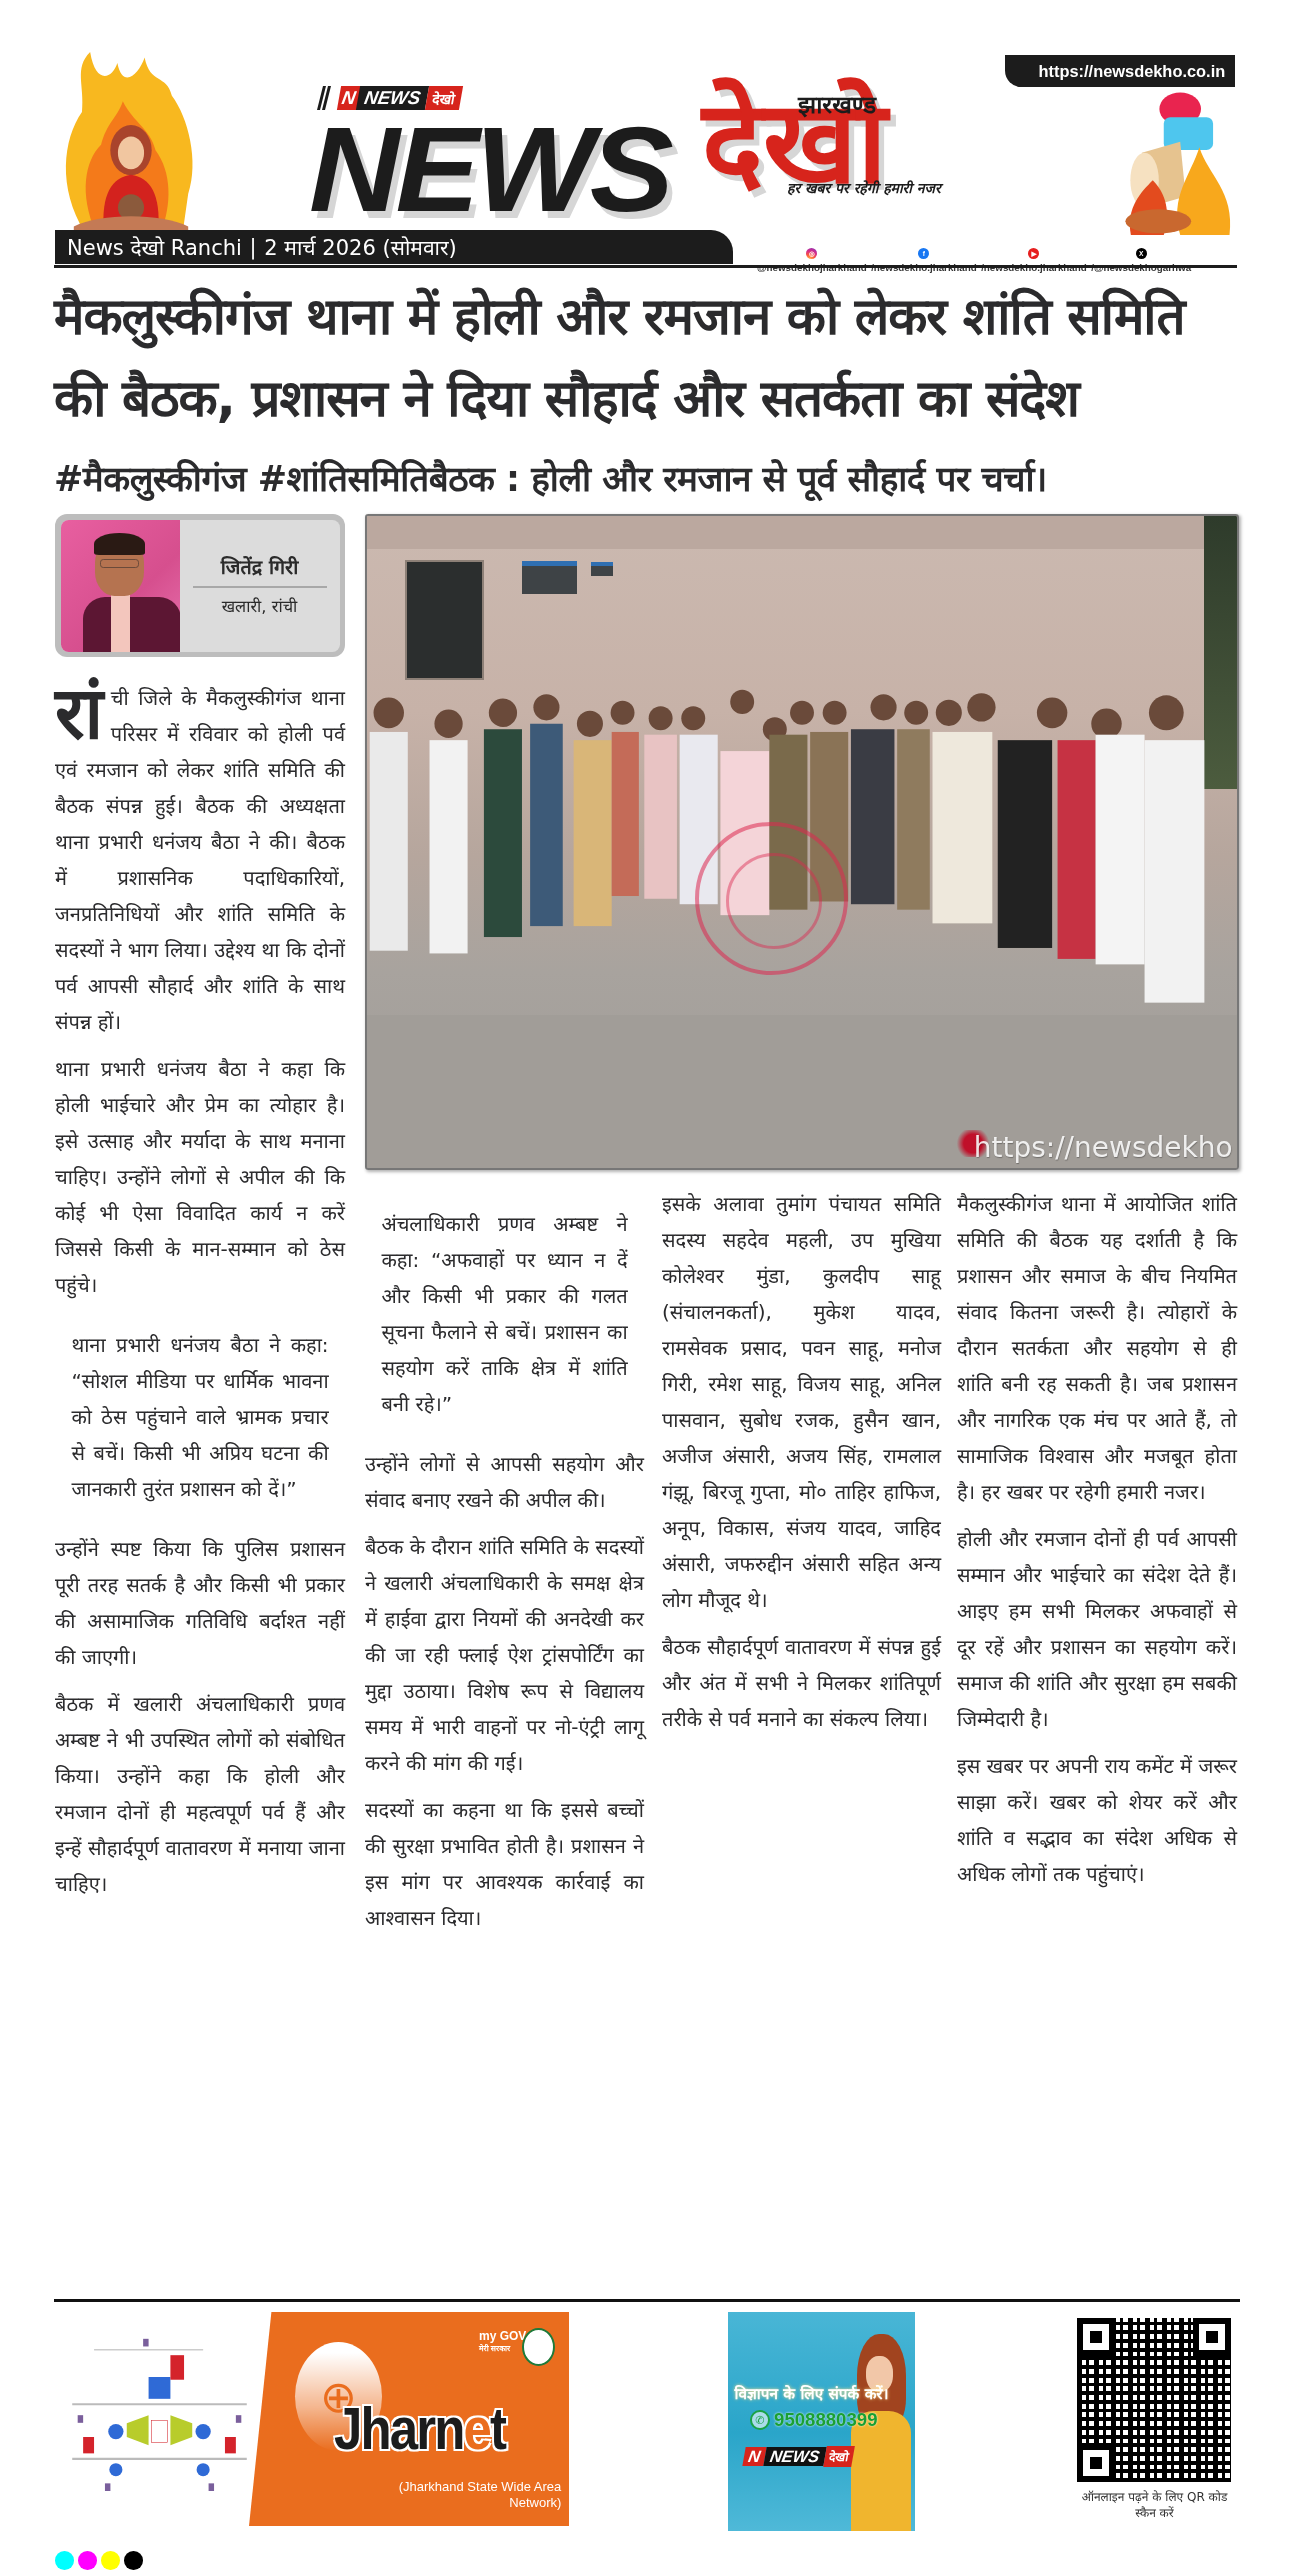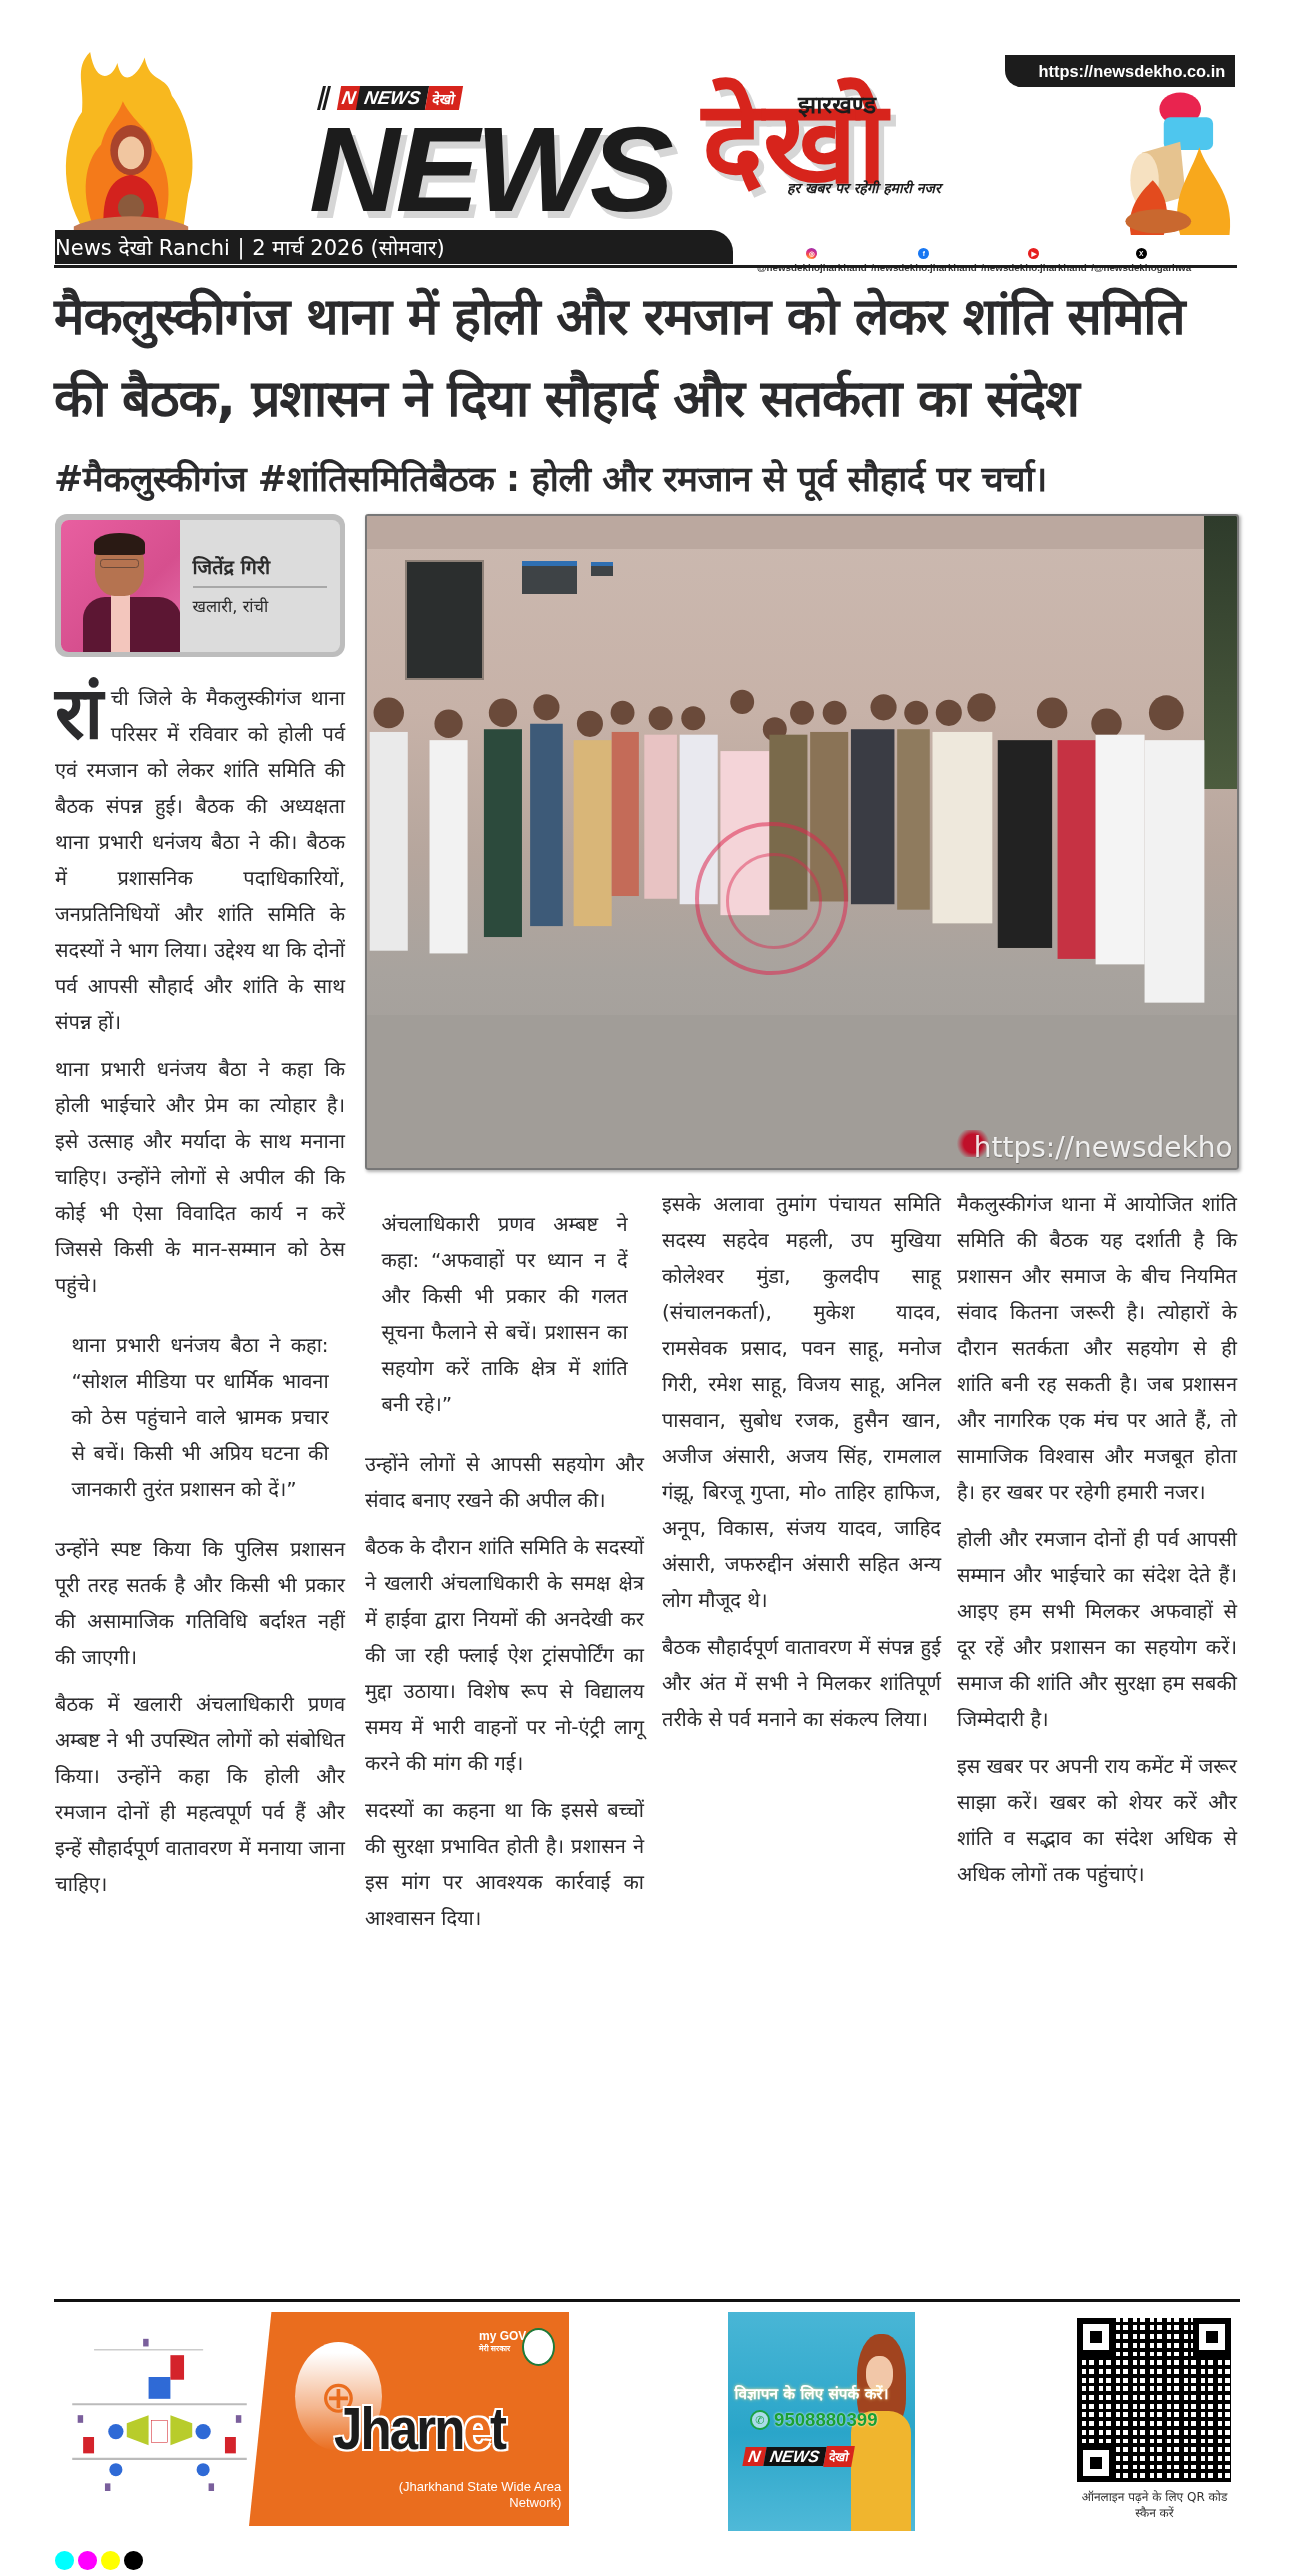--- a/index.html
+++ b/index.html
@@ -21,21 +21,21 @@
   .mini-logo .news { height: 24px; background: #1c1c1c; color: #fff; font: italic bold 18.6px "Liberation Sans", sans-serif; padding: 0 6.6px; display:flex; align-items:center; transform: skewX(-10deg); }
   .mini-logo .dekho { height: 24px; background: #d7241c; color: #fff; font: bold 14px "DejaVu Sans", sans-serif; padding: 0 5.5px; display:flex; align-items:center; transform: skewX(-10deg); }
   .big-news { position: absolute; left: 309px; top: 107px; font-family: "Liberation Sans", sans-serif;
     font-weight: 900; font-style: italic; font-size: 126px; letter-spacing: -4.4px; color: #1c1c1c;
     text-shadow: 5.5px 7.7px 0 #d6d6d6; line-height: 1; transform: scaleY(0.95); }
   .big-dekho { position: absolute; left: 702px; top: 79px; font-family: "DejaVu Sans", sans-serif;
     font-weight: bold; font-size: 115px; color: #d7241c; text-shadow: 5.5px 5.5px 0 #d6d6d6; line-height: 1.1; }
   .state-label { position: absolute; left: 798px; top: 87px; font-weight: bold; font-size: 24px; color: #1c1c1c; }
   .tagline { position: absolute; left: 787px; top: 178px; font-style: italic; font-weight: bold; font-size: 14px; color: #1c1c1c; }
   .dateline { position: absolute; left: 55px; top: 230px; width: 678px; height: 34px; background: #1c1c1c;
-    border-radius: 0 22px 0 0; color: #fff; font-size: 21px; display: flex; align-items: center; padding-left: 0; }
+    border-radius: 0 22px 0 0; color: #fff; font-size: 21px; display: flex; align-items: center; padding-left: 12px; }
   .dateline .sep { margin: 0 7.7px; }
   .socials { position: absolute; left: 757px; top: 248px; display: flex; align-items: center; gap: 4.4px;
     font-family: "Liberation Sans", sans-serif; font-size: 9.8px; font-weight: bold; color: #333; }
   .socials .soc { display: flex; align-items: center; gap: 3px; flex-direction: column; }
   .socials .ico { width: 11px; height: 11px; border-radius: 50%; display: inline-flex; align-items:center; justify-content:center; color:#fff; font-size: 6.6px; font-weight: bold; }
   .ico.ig { background: radial-gradient(circle at 30% 110%, #fdcb52 0%, #fd5c3a 35%, #d42a8a 65%, #7837c2 100%); }
   .ico.fb { background: #1877f2; }
   .ico.yt { background: #e61f1f; }
   .ico.x { background: #000; }
   .head-rule { position: absolute; left: 54px; top: 265px; width: 1183px; height: 2.7px; background: #1c1c1c; }
@@ -48,21 +48,21 @@
   
   .byline { position: absolute; left: 55px; top: 514px; width: 290px; height: 143px; background: #bdbdbd;
     border-radius: 12px; padding: 5.5px; }
   .byline-inner { width: 100%; height: 100%; background: #dcdcdc; border-radius: 7.7px; overflow: hidden; display: flex; }
   .reporter-photo { width: 119px; height: 100%; background: linear-gradient(135deg,#e85fa0,#d64f8e 60%,#e771ad); position: relative; overflow: hidden; }
   .reporter-photo .head { position: absolute; left: 34px; top: 16.4px; width: 49px; height: 60px; border-radius: 45% 45% 40% 40%; background: #b57350; }
   .reporter-photo .hair { position: absolute; left: 33px; top: 13px; width: 51px; height: 22px; border-radius: 50% 50% 10% 10%; background: #2a1a14; }
   .reporter-photo .glasses { position: absolute; left: 39px; top: 39px; width: 39px; height: 9.8px; border: 1.6px solid #6b4a3a; border-radius: 3.3px; }
   .reporter-photo .vest { position: absolute; left: 22px; top: 77px; width: 98px; height: 77px; background: #5c1633; border-radius: 22px 22px 0 0; }
   .reporter-photo .shirt { position: absolute; left: 50px; top: 74px; width: 19.7px; height: 77px; background: #f3c6bd; }
-  .reporter-info { flex: 1; padding: 33px 13px 0 13px; }
+  .reporter-info { flex: 1; padding: 33px 13px 0 13px; text-align: center; }
   .reporter-name { font-weight: bold; font-size: 19.7px; color: #2b2b2b; padding-bottom: 6.6px; border-bottom: 2.2px solid #a8a8a8; }
   .reporter-loc { font-size: 16.4px; color: #2b2b2b; margin-top: 5.5px; }
 
   
   .main-photo { position: absolute; left: 365px; top: 514px; width: 874px; height: 656px; border: 2.2px solid #777;
     border-radius: 3.3px; overflow: hidden; box-shadow: 1.1px 1.1px 3.3px rgba(0,0,0,.3);
     background: linear-gradient(180deg, #cbb9b0 0%, #c7b2a8 30%, #b6a69d 52%, #a8a39e 70%, #9e9b97 100%); }
   .main-photo .roof { position: absolute; left: 0; top: 0; width: 100%; height: 33px; background: #bba89f; }
   .main-photo .door { position: absolute; left: 38px; top: 44px; width: 79px; height: 120px; background: #2b2e2e; border: 2.2px solid #8d8077; }
   .main-photo .win1 { position: absolute; left: 155px; top: 45px; width: 55px; height: 33px; background: #3e4346; border-top: 5.5px solid #2f6fb2; }

